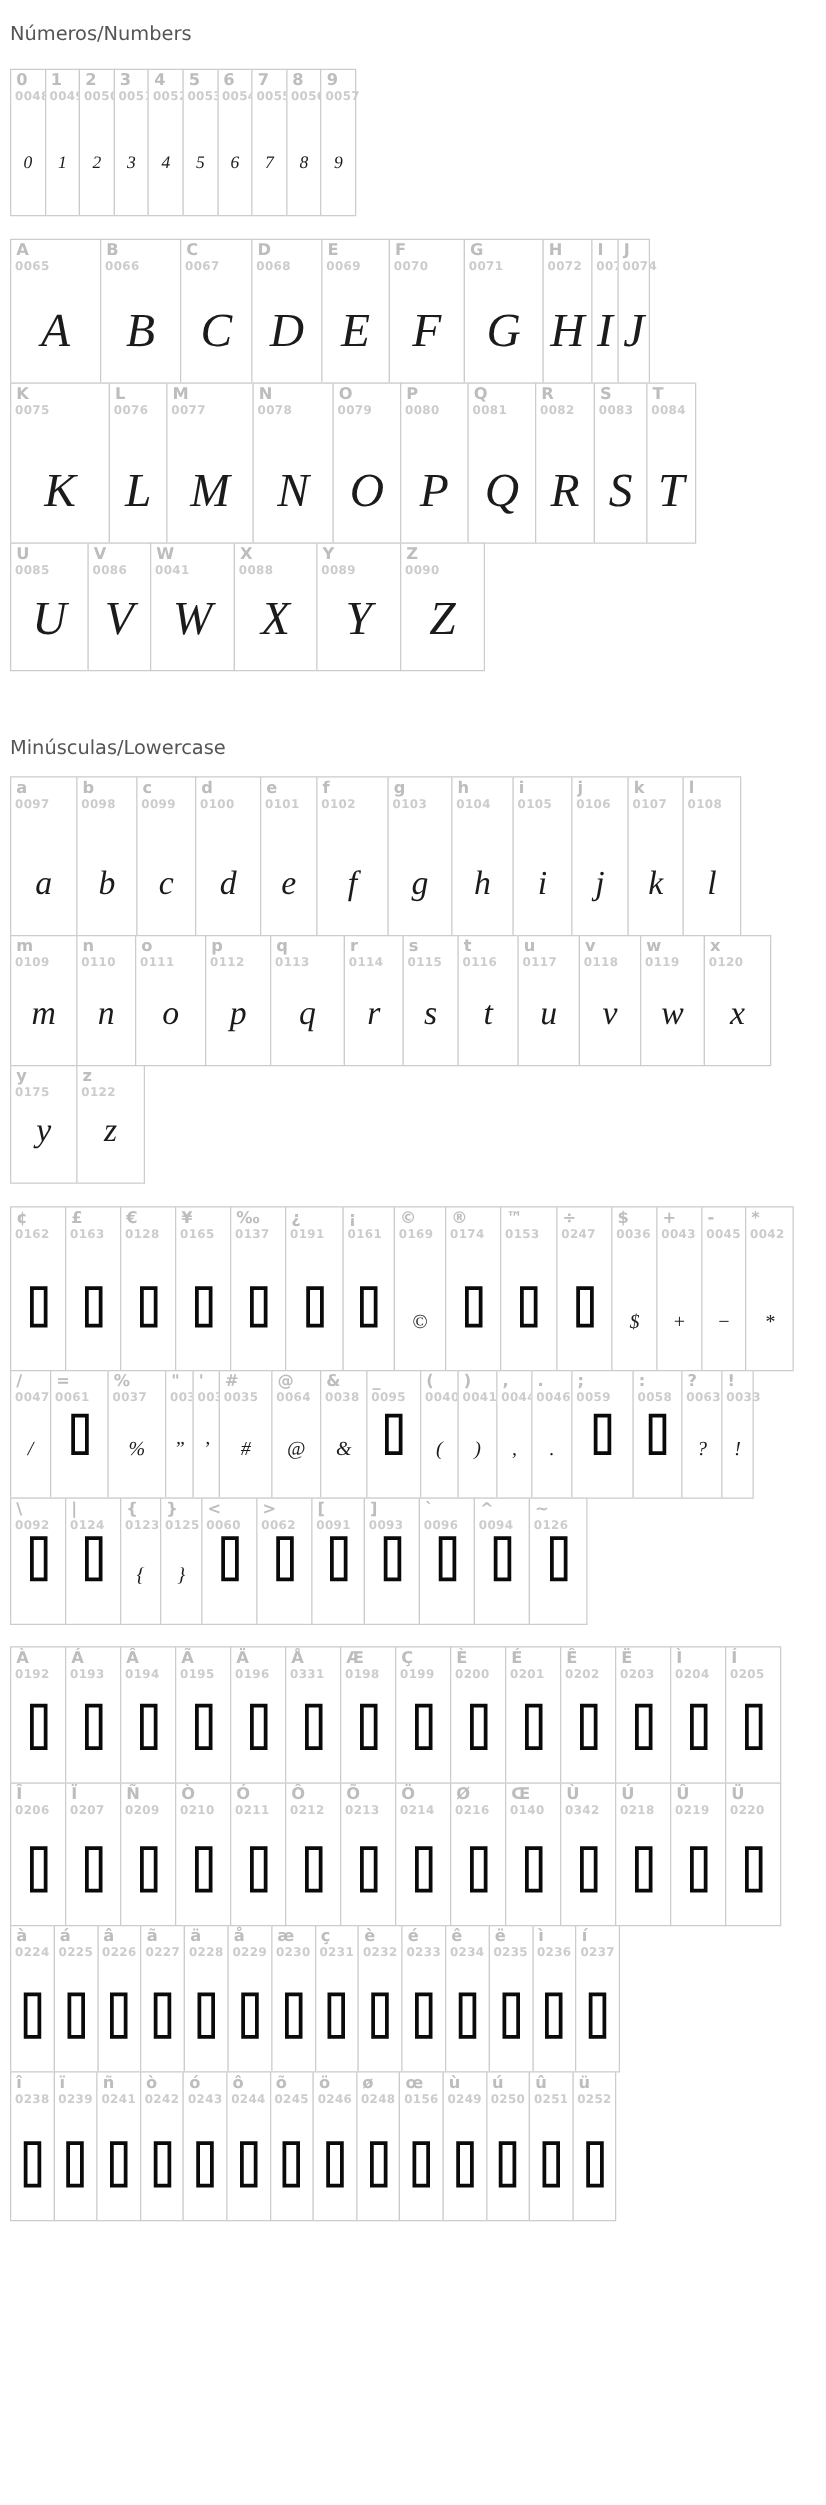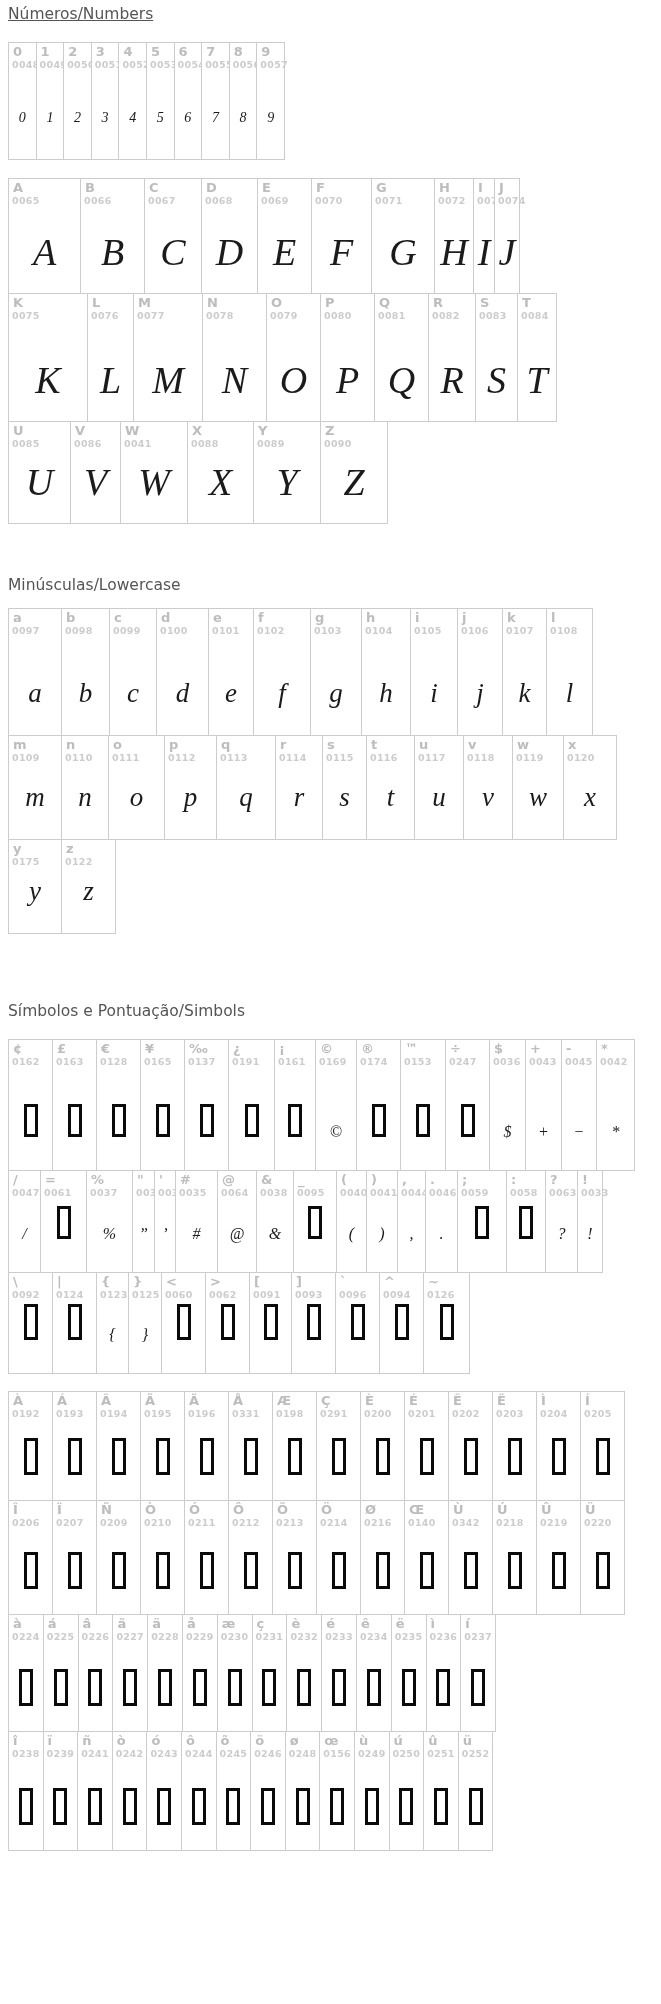--- a/index.html
+++ b/index.html
@@ -1,19 +1,19 @@
 <!DOCTYPE html>
 <html><head>
 <meta charset="utf-8">
 <style>
   html,body{margin:0;padding:0;background:#fff;}
   body{width:661px;height:2004px;overflow:hidden;font-family:"DejaVu Sans",sans-serif;position:relative;}
   .wrap{padding-left:8px;}
   .sec-title{font-size:15.5px;font-weight:400;color:#555;margin:0;line-height:19px;font-family:"DejaVu Sans",sans-serif;}
-  .sec-numbers  .sec-title{margin-top:5px;text-decoration:underline;}
+  .sec-numbers  .sec-title{margin-top:18px;}
   .sec-numbers  .tbl{margin-top:18px;}
   .sec-uppercase .sec-title{margin-top:43px;}
   .sec-uppercase .tbl{margin-top:18px;}
   .sec-lowercase .sec-title{margin-top:52px;}
   .sec-lowercase .tbl{margin-top:13px;}
   .sec-symbols  .sec-title{margin-top:68px;}
   .sec-symbols  .tbl{margin-top:18px;}
   .sec-accents  .sec-title{margin-top:63px;}
   .sec-accents  .tbl{margin-top:17px;}
   .row{display:flex;}
@@ -370,21 +370,20 @@
           </div>
           <div class="cell" style="width: 55px;">
             <span class="lbl">z</span>
             <span class="code">0122</span>
             <div class="glyph">z</div>
           </div>
         </div>
       </div>
     </section>
     <section class="sec sec-symbols">
-      <h2 class="sec-title">Símbolos e Pontuação/Simbols</h2>
       <div class="tbl">
         <div class="row" style="height: 132px;">
           <div class="cell" style="width: 45px;">
             <span class="lbl">¢</span>
             <span class="code">0162</span>
             <div class="glyph"><span class="box"></span></div>
           </div>
           <div class="cell" style="width: 45px;">
             <span class="lbl">£</span>
             <span class="code">0163</span>
@@ -635,21 +634,21 @@
             <span class="code">0331</span>
             <div class="glyph"><span class="box"></span></div>
           </div>
           <div class="cell" style="width: 45px;">
             <span class="lbl">Æ</span>
             <span class="code">0198</span>
             <div class="glyph"><span class="box"></span></div>
           </div>
           <div class="cell" style="width: 45px;">
             <span class="lbl">Ç</span>
-            <span class="code">0291</span>
+            <span class="code">0199</span>
             <div class="glyph"><span class="box"></span></div>
           </div>
           <div class="cell" style="width: 45px;">
             <span class="lbl">È</span>
             <span class="code">0200</span>
             <div class="glyph"><span class="box"></span></div>
           </div>
           <div class="cell" style="width: 45px;">
             <span class="lbl">É</span>
             <span class="code">0201</span>

